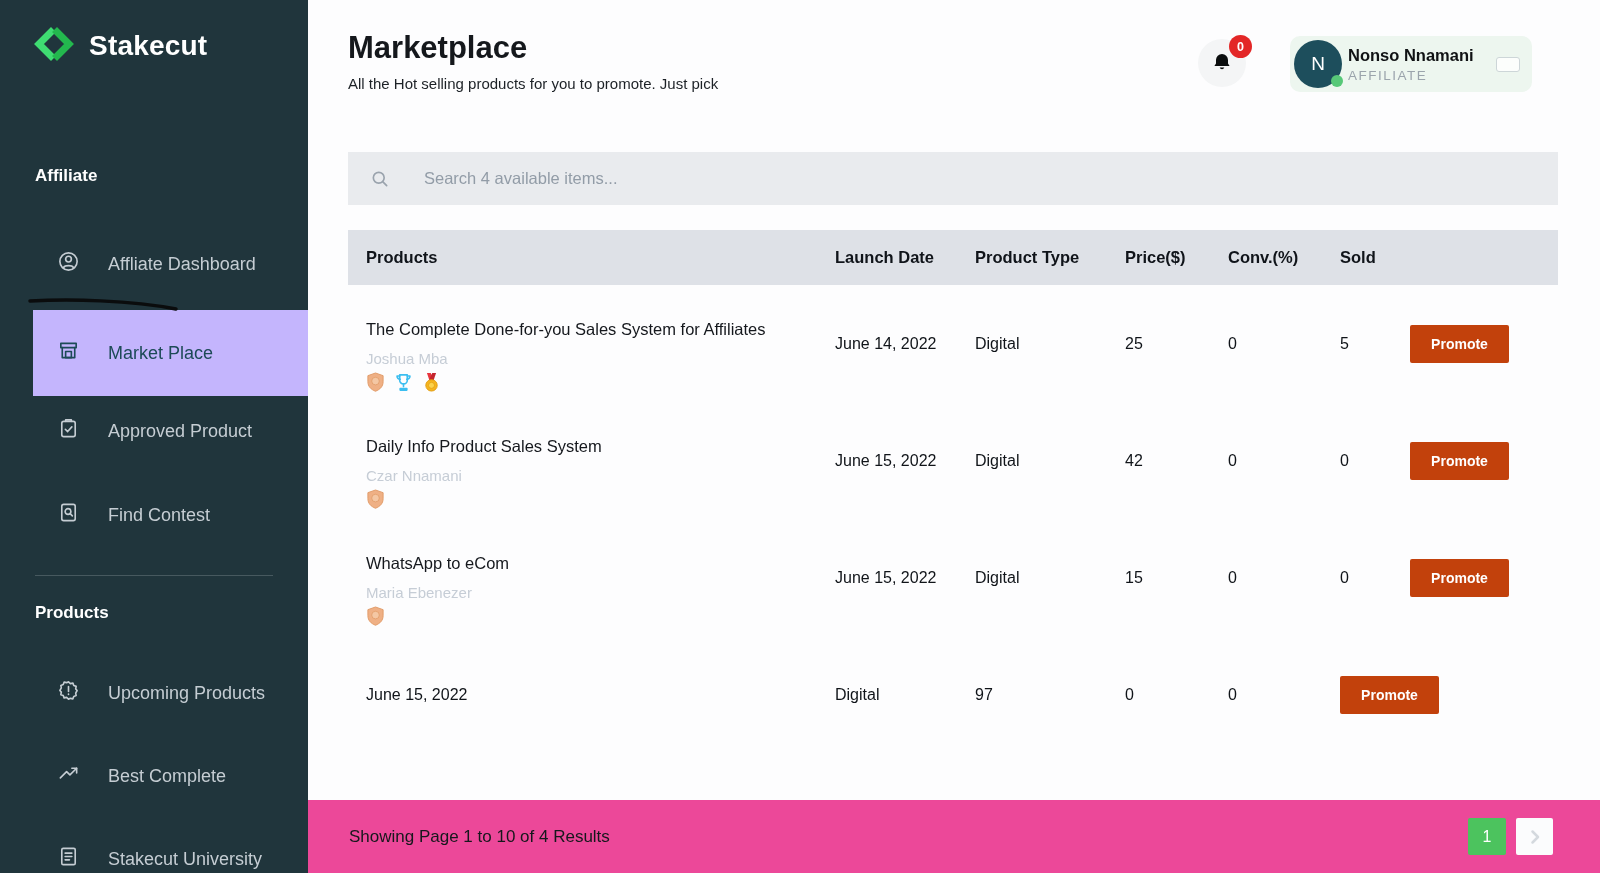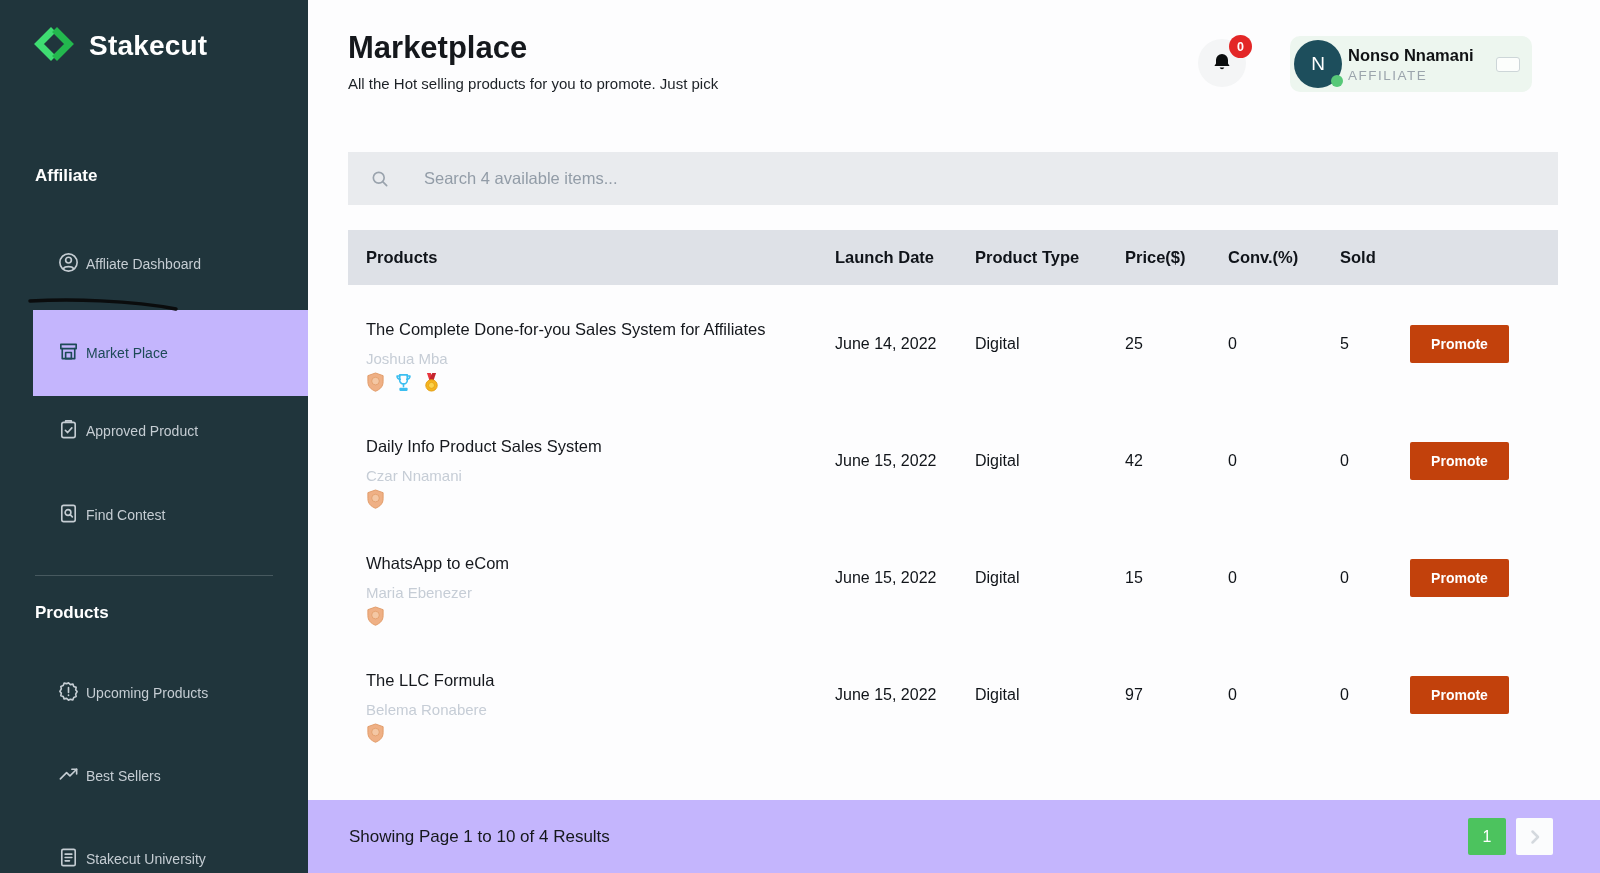--- a/index.html
+++ b/index.html
@@ -7,21 +7,21 @@
   body { font-family:"Liberation Sans", sans-serif; background:#fdfdfe; position:relative; }
 
   
   .sidebar { position:absolute; left:0; top:0; width:308px; height:873px; background:#20353c; color:#fff; }
   .logo { display:flex; align-items:center; gap:14px; padding:25px 0 0 33px; }
   .logo-text { font-size:28px; font-weight:700; color:#fff; letter-spacing:.2px; }
   .nav-label { font-size:17px; font-weight:700; color:#fff; margin-left:35px; }
   .nav-section:nth-of-type(1) > .nav-label { margin-top:99px; margin-bottom:54px; }
   .nav-section:nth-of-type(2) { border-top:1px solid #47595f; margin:24px 35px 0 35px; padding-top:27px; }
   .nav-section:nth-of-type(2) > .nav-label { margin-left:0; margin-bottom:46px; }
-  .nav-item { height:48px; display:flex; align-items:center; gap:6px; padding-left:57px; margin-bottom:36px; color:#c5cdd3; font-size:14px; cursor:pointer; }
+  .nav-item { height:48px; display:flex; align-items:center; gap:28px; padding-left:57px; margin-bottom:36px; color:#c5cdd3; font-size:18px; cursor:pointer; }
   .nav-section:nth-of-type(2) .nav-item { padding-left:22px; margin-bottom:35px;text-align:right; }
   .nav-section:nth-of-type(1) .nav-item:nth-child(2) { margin-bottom:22px; }
   .nav-item.active { background:#c4b5fd; color:#1d4a57; height:86px; margin-left:33px; padding-left:24px; margin-bottom:11px; font-weight:500; }
   .nav-item svg { width:23px; height:23px; stroke:#c5cdd3; stroke-width:1.7; fill:none; stroke-linecap:round; stroke-linejoin:round; flex:0 0 auto; }
   .nav-item.active svg { stroke:#1d4a57; }
   .annotation { position:absolute; left:0; top:0; pointer-events:none; }
 
   
   .main { position:absolute; left:308px; top:0; width:1292px; height:873px; }
   .titles { position:absolute; left:40px; top:30px; }
@@ -52,21 +52,21 @@
   .product-row { padding-left:18px; height:117px; }
   .cell-products { align-self:start; padding-top:35px; }
   .p-title { font-size:16.5px; font-weight:500; color:#15181d; }
   .p-author { font-size:15px; color:#c6cdd6; margin-top:11px; }
   .p-badges { display:flex; gap:9px; margin-top:7px; height:21px; align-items:center; }
   .p-badges svg { width:19px; height:21px; }
   .cell { font-size:16px; color:#101419; }
   .promote-btn { width:99px; height:38px; background:#c2410c; color:#fff; border:none; font-family:"Liberation Sans",sans-serif; font-size:14px; font-weight:700; border-radius:2px; cursor:pointer; }
 
   
-  .footer { position:absolute; left:0; bottom:0; width:1292px; height:73px; background:#c4b5fd; display:flex; align-items:center; padding:0 47px 0 41px; }
+  .footer { position:absolute; left:0; bottom:0; width:1292px; height:73px; background:#ec4899; display:flex; align-items:center; padding:0 47px 0 41px; }
   .footer-summary { font-size:17px; color:#15181c; }
   .pagination { margin-left:auto; display:flex; gap:10px; }
   .page-num { width:38px; height:37px; background:#4cc35e; color:#fff; font-size:16px; font-weight:500; display:flex; align-items:center; justify-content:center; border-radius:2px; cursor:pointer; }
   .page-next { width:37px; height:37px; background:#fbfcfd; display:flex; align-items:center; justify-content:center; border-radius:2px; cursor:pointer; }
   .page-next svg { width:16px; height:16px; stroke:#d4d9de; stroke-width:2.5; fill:none; stroke-linecap:round; stroke-linejoin:round; }
 </style>
 </head>
 <body>
 
 <aside class="sidebar">
@@ -121,21 +121,21 @@
               <path d="M12 8v5"></path>
               <path d="M12 15.8v.4"></path>
             </svg></span>
     <span class="nav-text">Upcoming Products</span>
   </div>
         <div class="nav-item">
     <span class="nav-icon"><svg viewBox="0 0 24 24" width="23" height="23">
               <path d="M3.5 16.5L10 10l3.5 3.5L20.5 6.5"></path>
               <path d="M15.5 6.5h5v5"></path>
             </svg></span>
-    <span class="nav-text">Best Sellers</span>
+    <span class="nav-text">Best Complete</span>
   </div>
         <div class="nav-item">
     <span class="nav-icon"><svg viewBox="0 0 24 24" width="23" height="23">
               <rect x="5" y="3.5" width="14" height="17" rx="1.5"></rect>
               <path d="M8.5 8.5h7M8.5 12h7M8.5 15.5h4.5"></path>
             </svg></span>
     <span class="nav-text">Stakecut University</span>
   </div>
       </div>
     </nav>
@@ -252,30 +252,20 @@
           </div>
     </div>
     <div class="cell">June 15, 2022</div>
     <div class="cell">Digital</div>
     <div class="cell">15</div>
     <div class="cell">0</div>
     <div class="cell">0</div>
     <div><button class="promote-btn">Promote</button></div>
   </div>
       <div class="product-row grid-cols">
-    <div class="cell-products">
-      <div class="p-title">The LLC Formula</div>
-      <div class="p-author">Belema Ronabere</div>
-      <div class="p-badges">
-            <span><svg viewBox="0 0 20 22">
-                <path d="M10 1l8 2.8v6.4c0 5-3.3 8.2-8 10-4.7-1.8-8-5-8-10V3.8z" fill="#efb085" stroke="#e09a66" stroke-width="1"></path>
-                <circle cx="10" cy="9.5" r="4" fill="#f4c7a4" stroke="#e09a66" stroke-width=".8"></circle>
-              </svg></span>
-          </div>
-    </div>
     <div class="cell">June 15, 2022</div>
     <div class="cell">Digital</div>
     <div class="cell">97</div>
     <div class="cell">0</div>
     <div class="cell">0</div>
     <div><button class="promote-btn">Promote</button></div>
   </div>
     </div>
 
   <div class="footer">

